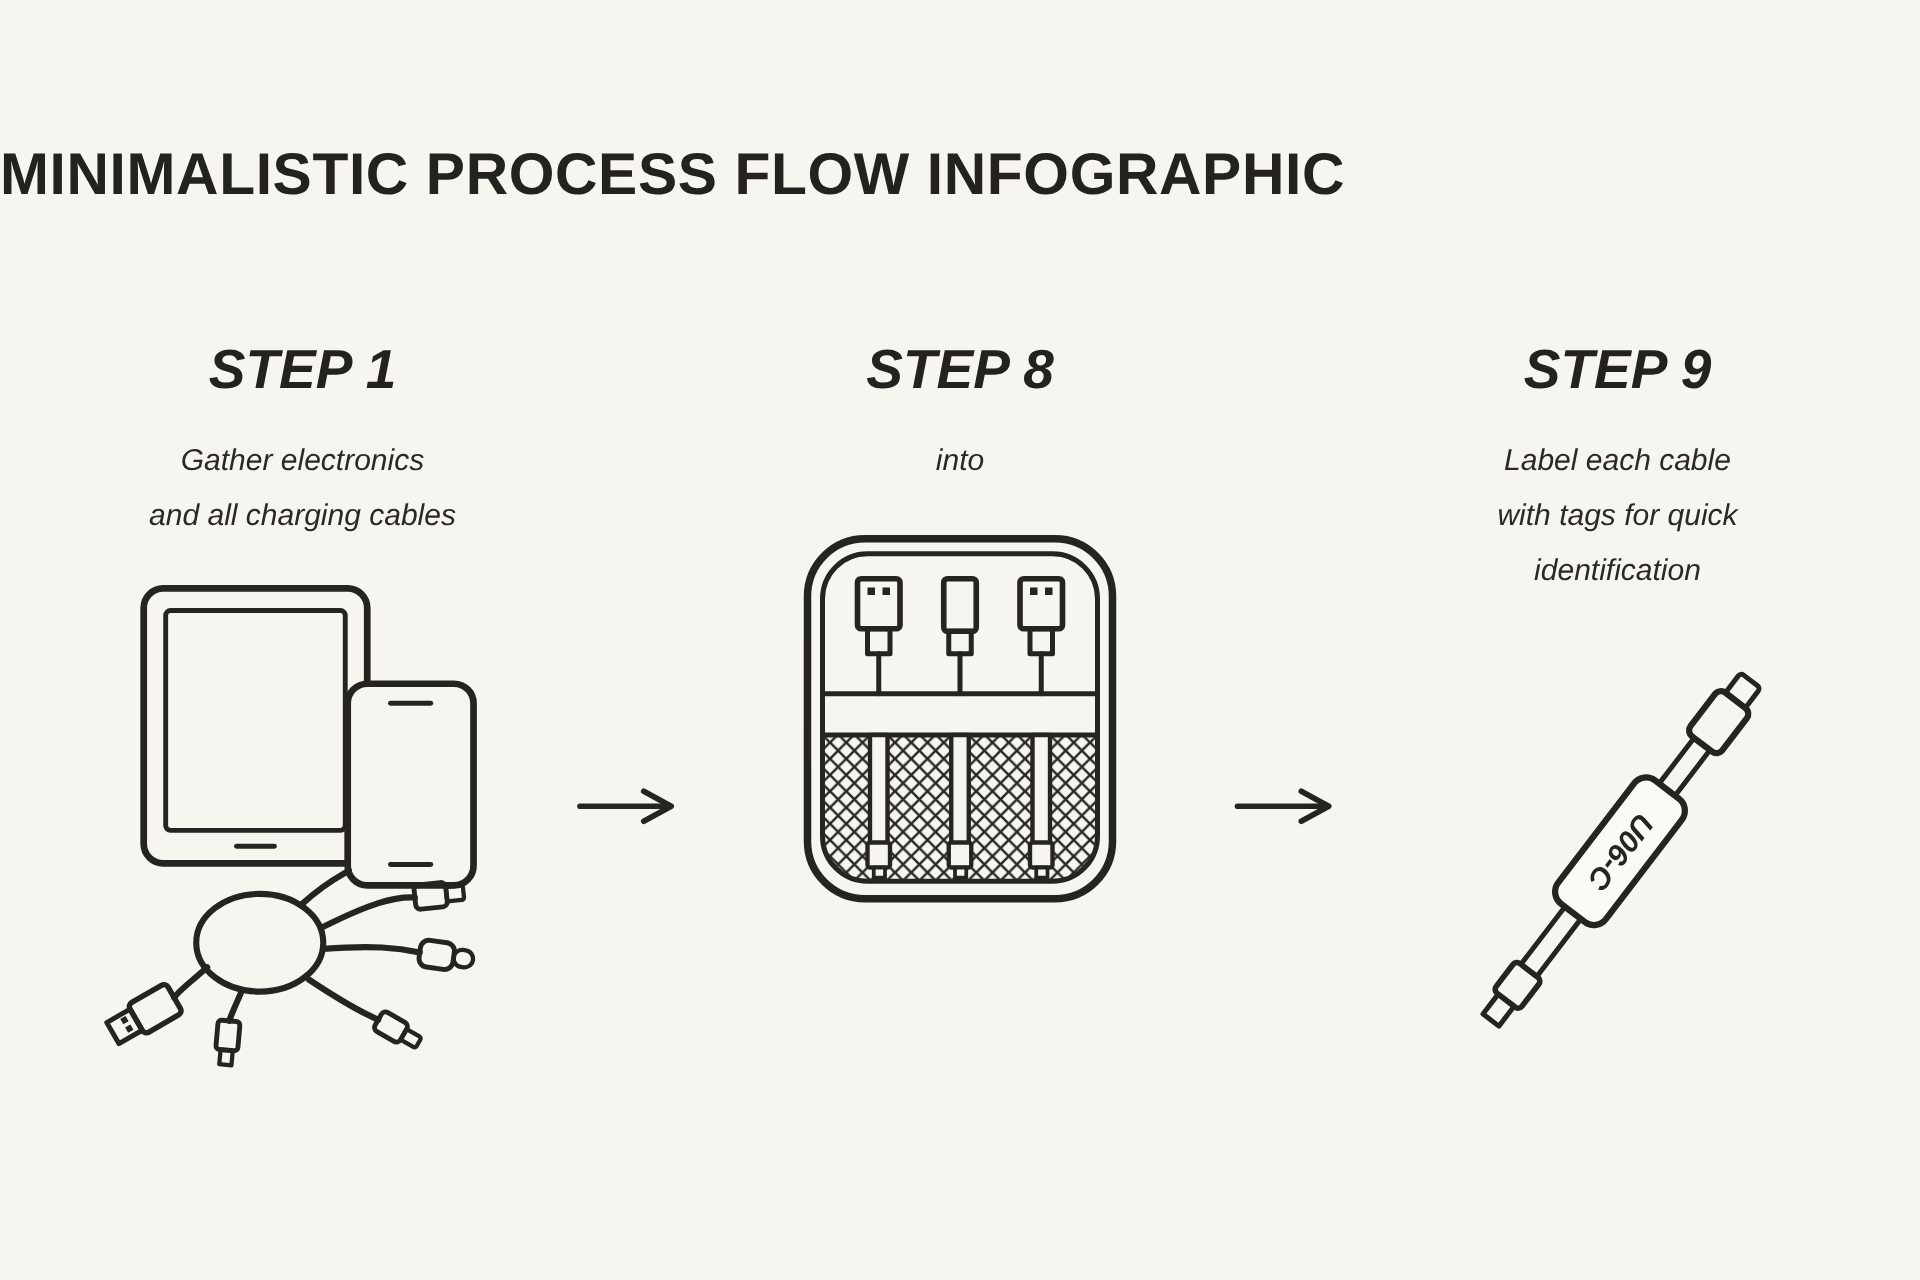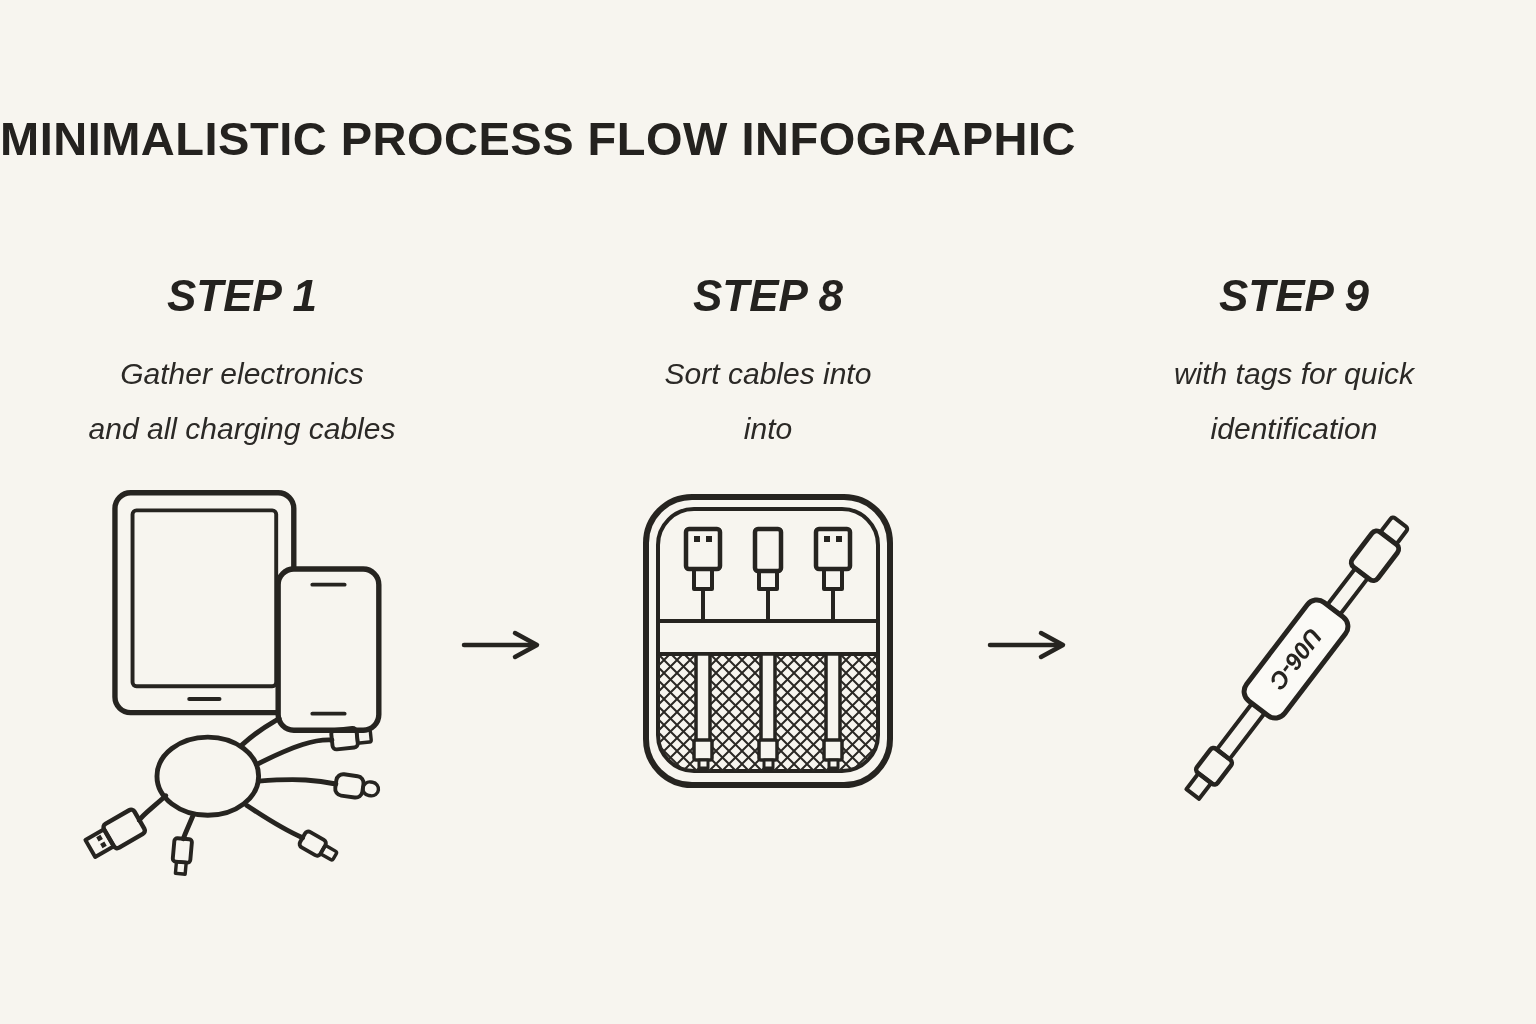--- a/index.html
+++ b/index.html
@@ -32,21 +32,21 @@
     text-align: center;
     flex: 0 0 auto;
   }
   .step-label {
     font-size: 44px;
     font-weight: 700;
     margin: 0 0 26px 0;
     color: #24221f;
   }
   .step-desc {
-    font-size: 30px;
+    font-size: 24px;
     line-height: 1.82;
     color: #2b2926;
   }
   .arrow-wrap {
     flex: 0 0 96px;
     display: flex;
     justify-content: center;
     margin-top: 358px;
   }
   .illustration { margin-top: 26px; }
@@ -124,21 +124,20 @@
   <div class="arrow-wrap">
     <svg width="88" height="32" viewBox="0 0 88 32" stroke="#262420" fill="none" stroke-width="4.5" stroke-linecap="round" stroke-linejoin="round">
       <path d="M3 16 H72"></path>
       <path d="M54 4 L76 16 L54 28"></path>
     </svg>
   </div>
 
   <div class="step">
     <h2 class="step-label">STEP 8</h2>
     <div class="step-desc">
-      <div>Sort cables into</div>
       <div>into</div>
     </div>
     <div class="illustration" style="margin-top:34px;">
       <svg width="260" height="300" viewBox="0 0 260 300" stroke="#262420" fill="none" stroke-width="4.5" stroke-linecap="round" stroke-linejoin="round">
         <defs>
           <pattern id="mesh" width="13" height="13" patternUnits="userSpaceOnUse">
             <path d="M0 13 L13 0" stroke="#2a2824" stroke-width="2" fill="none"></path>
             <path d="M0 0 L13 13" stroke="#2a2824" stroke-width="2" fill="none"></path>
           </pattern>
           <clipPath id="pouch-clip">
@@ -198,20 +197,21 @@
   <div class="arrow-wrap">
     <svg width="88" height="32" viewBox="0 0 88 32" stroke="#262420" fill="none" stroke-width="4.5" stroke-linecap="round" stroke-linejoin="round">
       <path d="M3 16 H72"></path>
       <path d="M54 4 L76 16 L54 28"></path>
     </svg>
   </div>
 
   <div class="step">
     <h2 class="step-label">STEP 9</h2>
     <div class="step-desc">
+      <div>Label each cable</div>
       <div>with tags for quick</div>
       <div>identification</div>
     </div>
     <div class="illustration" style="margin-top:40px;">
       <svg width="300" height="320" viewBox="0 0 300 320" stroke="#262420" fill="none" stroke-width="5" stroke-linecap="round" stroke-linejoin="round">
         <g transform="translate(152,162) rotate(-52.6)">
 
           <g>
             <rect x="-170" y="-8" width="20" height="16" stroke-width="4"></rect>
             <rect x="-150" y="-13" width="30" height="26" rx="4" stroke-width="4.5"></rect>

